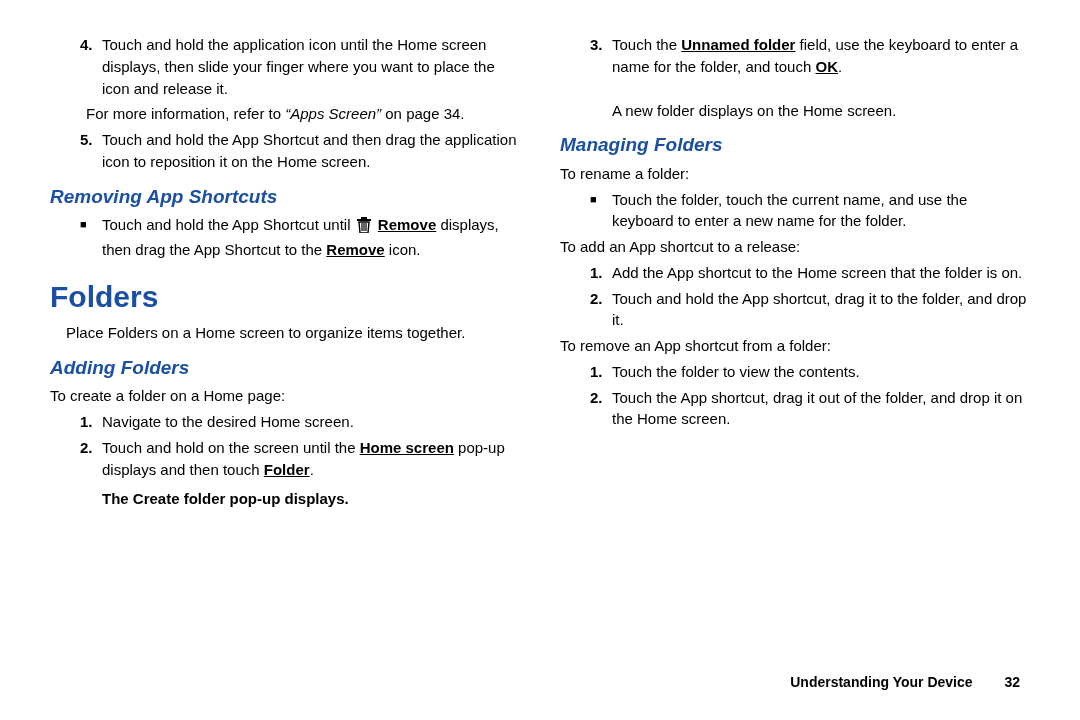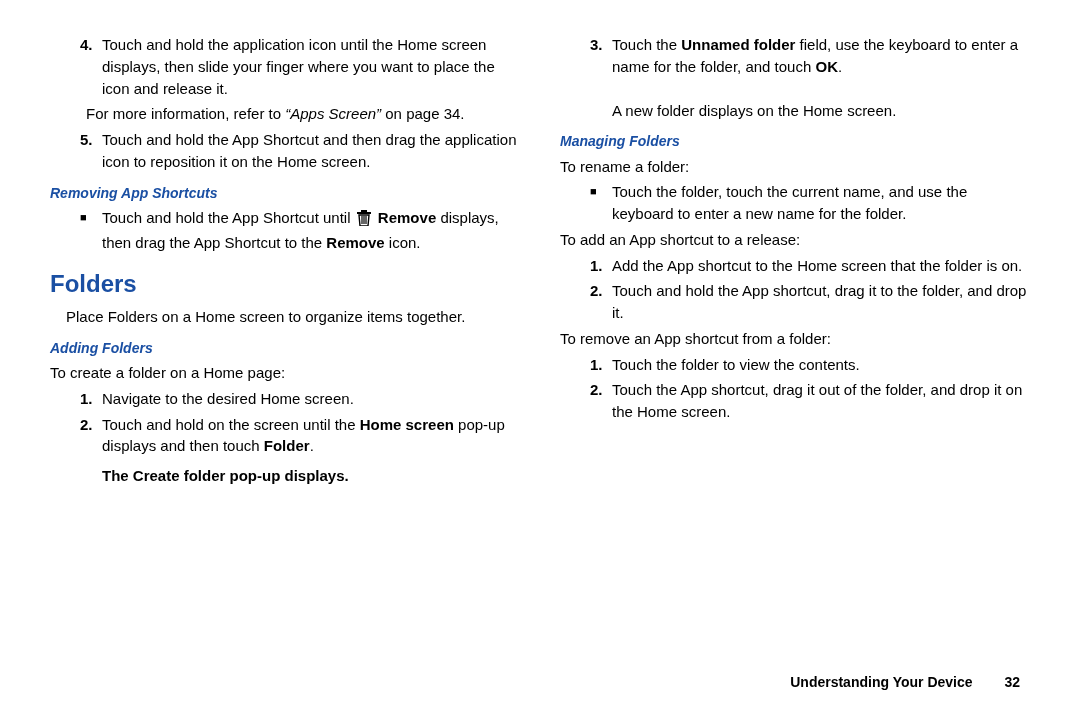--- a/index.html
+++ b/index.html
@@ -18,28 +18,28 @@
     gap: 40px;
     padding: 30px 50px 20px 50px;
     box-sizing: border-box;
   }
   .col {
     flex: 1;
     min-width: 0;
   }
   .h1 {
     font-weight: bold;
-    font-size: 24px;
+    font-size: 30px;
     color: #1a4fa3;
     margin: 14px 0 4px 0;
   }
   .h2 {
     font-weight: bold;
     font-style: italic;
-    font-size: 14px;
+    font-size: 19px;
     color: #1a4fa3;
     margin: 10px 0 4px 0;
   }
   .para {
     margin: 4px 0;
   }
   .indent-step {
     display: flex;
     margin: 4px 0 4px 30px;
   }
@@ -55,21 +55,21 @@
   }
   .bullet {
     display: flex;
     margin: 4px 0 4px 30px;
   }
   .bullet .sq {
     min-width: 22px;
     font-size: 11px;
     line-height: 20px;
   }
-  .bold { font-weight: bold; }
+  .bold { font-weight: bold; text-decoration: underline; }
   .ital { font-style: italic; }
   .footer {
     position: absolute;
     bottom: 28px;
     right: 60px;
     font-size: 14px;
     font-weight: bold;
   }
   .footer .pg {
     display: inline-block;

